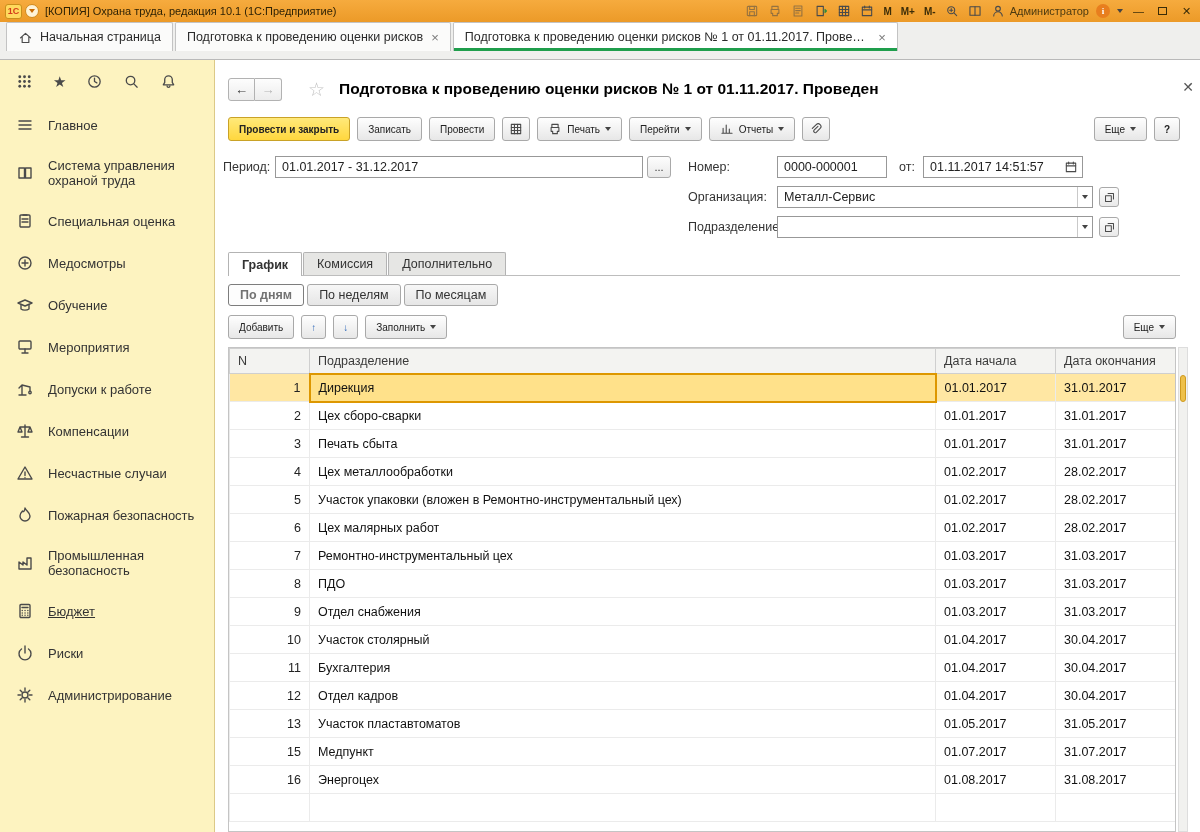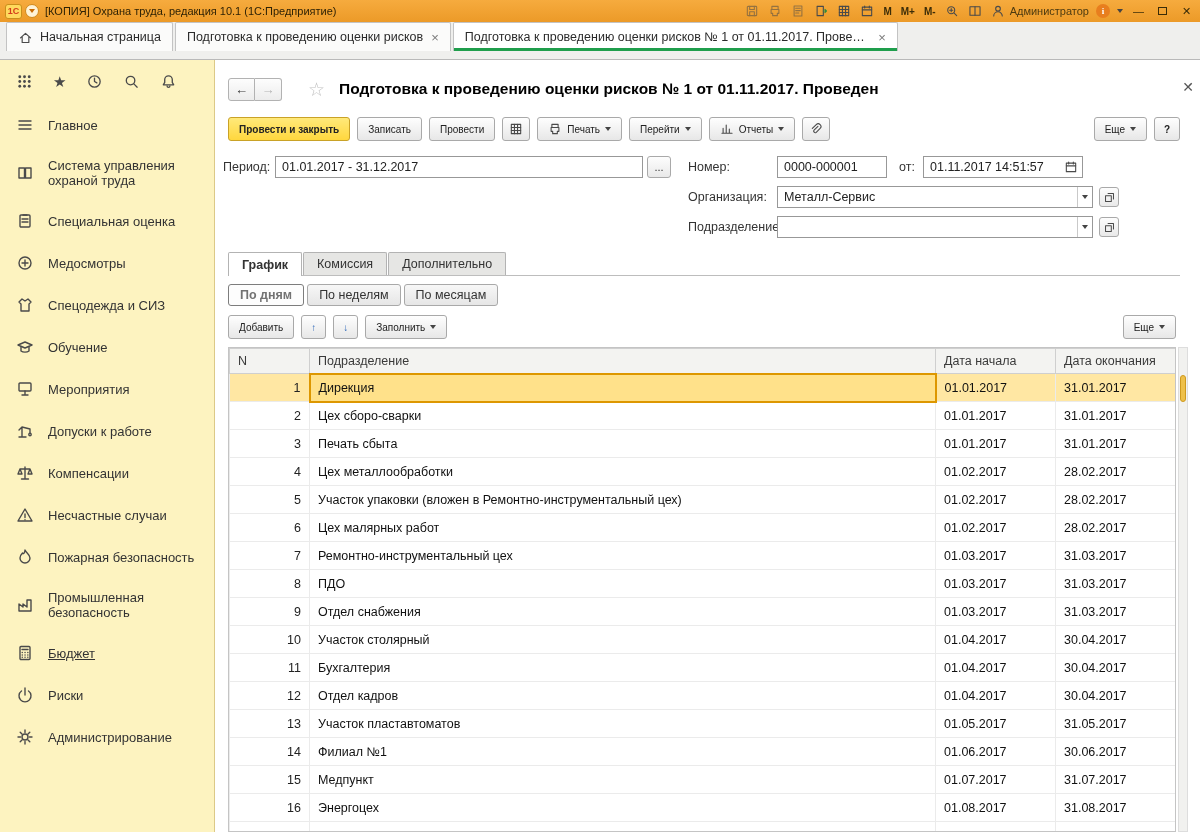--- a/index.html
+++ b/index.html
@@ -279,28 +279,20 @@
               <svg viewBox="0 0 18 18">
                 <circle cx="9" cy="9" r="6"></circle>
                 <path d="M9 6v6M6 9h6"></path>
               </svg>
             </span>
             <span class="sb-label">Медосмотры</span>
           </div>
           <div class="sb-item">
             <span class="svg-ic">
               <svg viewBox="0 0 18 18">
-                <path d="M6 3l3 2 3-2 3 3-2 2v7H5V8L3 6z"></path>
-              </svg>
-            </span>
-            <span class="sb-label">Спецодежда и СИЗ</span>
-          </div>
-          <div class="sb-item">
-            <span class="svg-ic">
-              <svg viewBox="0 0 18 18">
                 <path d="M2 7l7-3 7 3-7 3z"></path>
                 <path d="M5 9v4c2 1.5 6 1.5 8 0V9"></path>
               </svg>
             </span>
             <span class="sb-label">Обучение</span>
           </div>
           <div class="sb-item">
             <span class="svg-ic">
               <svg viewBox="0 0 18 18">
                 <rect x="3" y="3" width="12" height="8" rx="1"></rect>
@@ -604,26 +596,20 @@
                 <td class="col-start">01.04.2017</td>
                 <td class="col-end">30.04.2017</td>
               </tr>
               <tr>
                 <td class="col-n">13</td>
                 <td class="col-dept">Участок пластавтоматов</td>
                 <td class="col-start">01.05.2017</td>
                 <td class="col-end">31.05.2017</td>
               </tr>
               <tr>
-                <td class="col-n">14</td>
-                <td class="col-dept">Филиал №1</td>
-                <td class="col-start">01.06.2017</td>
-                <td class="col-end">30.06.2017</td>
-              </tr>
-              <tr>
                 <td class="col-n">15</td>
                 <td class="col-dept">Медпункт</td>
                 <td class="col-start">01.07.2017</td>
                 <td class="col-end">31.07.2017</td>
               </tr>
               <tr>
                 <td class="col-n">16</td>
                 <td class="col-dept">Энергоцех</td>
                 <td class="col-start">01.08.2017</td>
                 <td class="col-end">31.08.2017</td>

